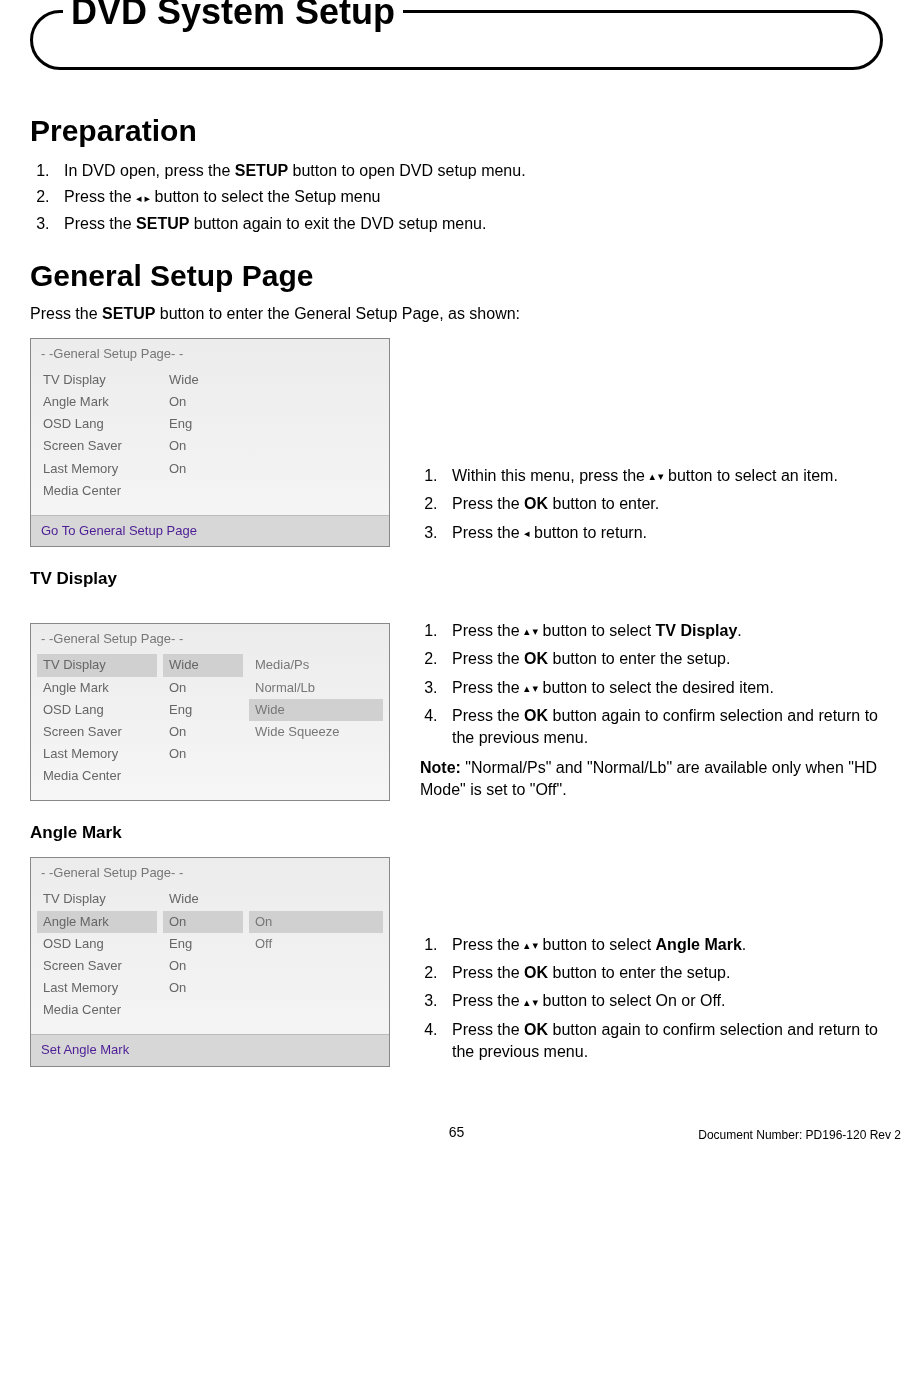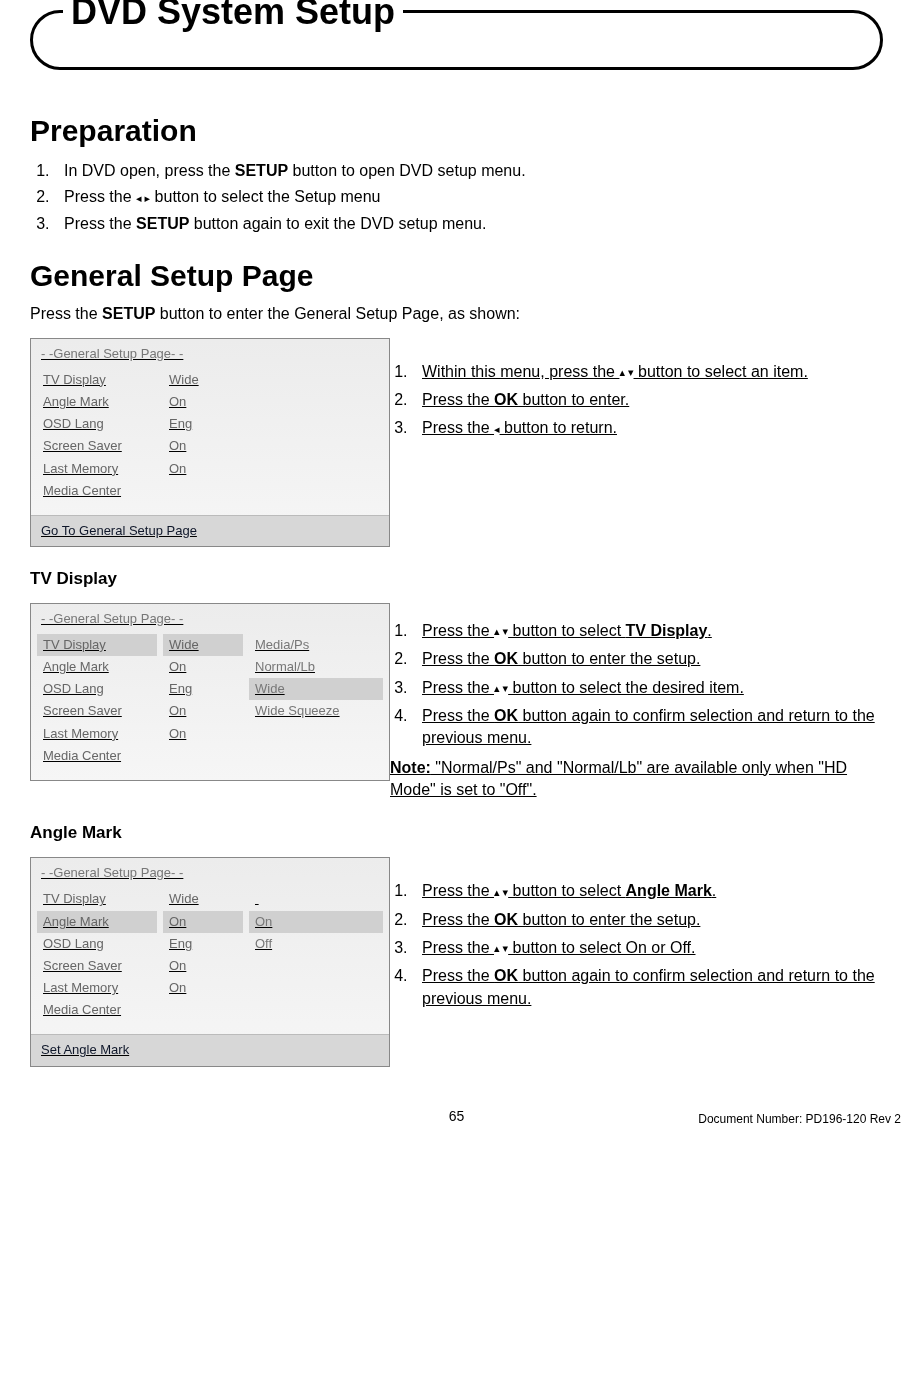--- a/index.html
+++ b/index.html
@@ -43,23 +43,23 @@
     padding-left: 24px;
     margin: 4px 0 8px 0;
   }
   ol.top-list li {
     padding: 2px 0 2px 10px;
     font-size: 16px;
   }
   p.desc { font-size: 16px; margin-bottom: 12px; }
   .row {
     display: flex;
-    align-items: flex-start;
+    gap: 30px;
+    align-items: flex-end;
     margin-bottom: 20px;
-    text-decoration: underline;
   }
   .menu-shot {
     width: 360px;
     border: 1px solid #888;
     background: linear-gradient(#ececec,#f6f6f6);
     font-size: 13px;
     color: #666;
     font-family: Arial, sans-serif;
   }
   .menu-title {
@@ -87,21 +87,21 @@
     padding: 2px 6px;
     color: #777;
   }
   .menu-opt.sel {
     background: #d0d0d0;
   }
   .menu-footer {
     background: #d7d7d7;
     padding: 6px 10px;
     font-size: 13px;
-    color: #0f172a;
+    color: #4c1d95;
     border-top: 1px solid #bbb;
   }
   .right-steps {
     flex: 1;
     padding-top: 20px;
   }
   .right-steps.nopad { padding-top: 0; margin-top: 14px; }
   ol.step-list {
     padding-left: 22px;
     font-size: 16px;
@@ -117,21 +117,21 @@
   }
   .subhead {
     font-weight: bold;
     font-size: 17px;
     margin: 20px 0 12px 0;
   }
   .note { font-size: 16px; margin-top: 4px; }
   .page-num {
     text-align: center;
     font-size: 14px;
-    margin-top: 40px;
+    margin-top: 56px;
   }
   .doc-num {
     position: absolute;
     bottom: 28px;
     right: 12px;
     font-size: 12px;
   }
   b { font-weight: bold; }
 </style>
 </head>

